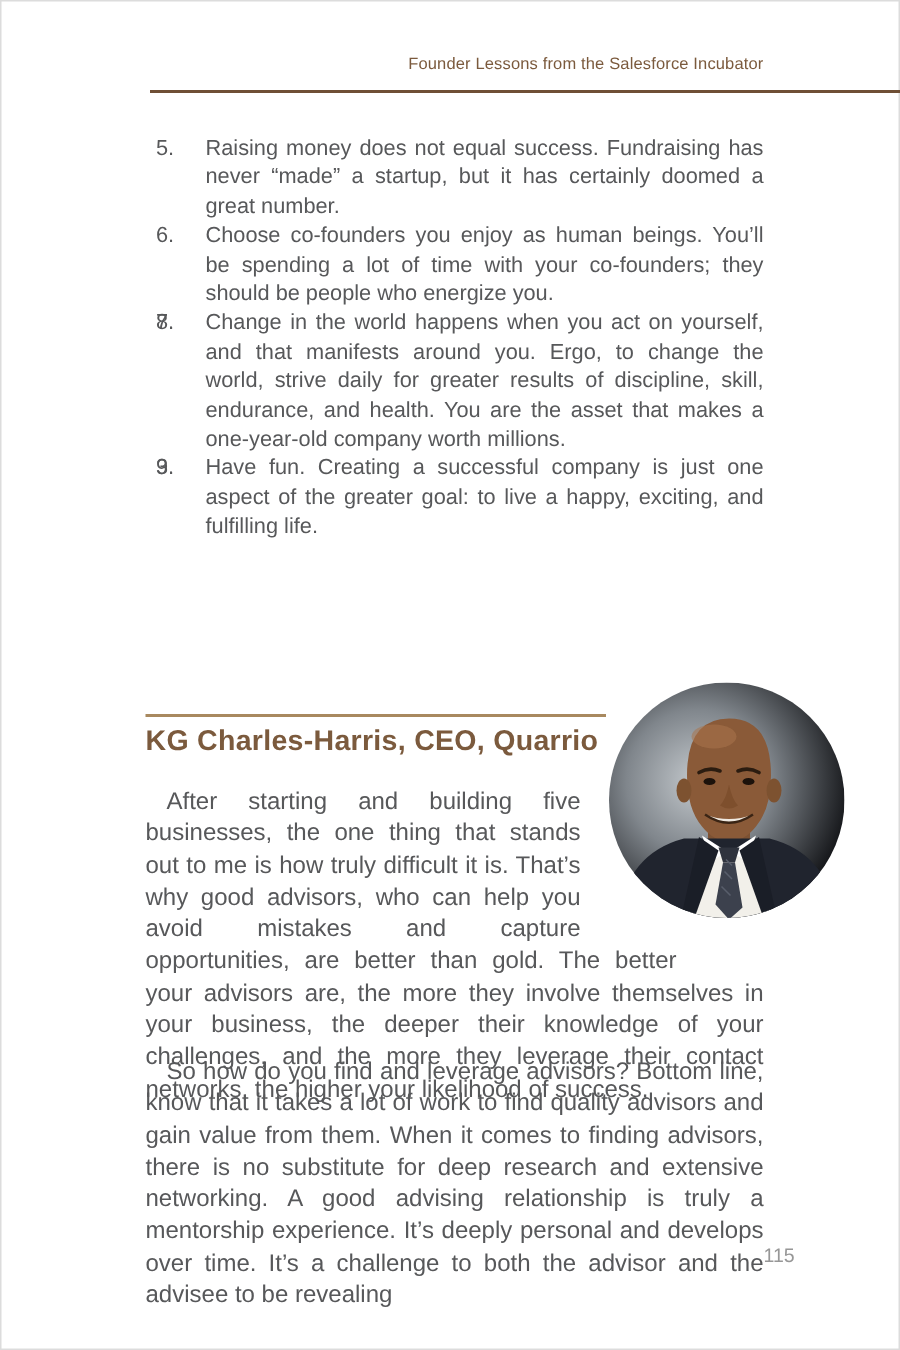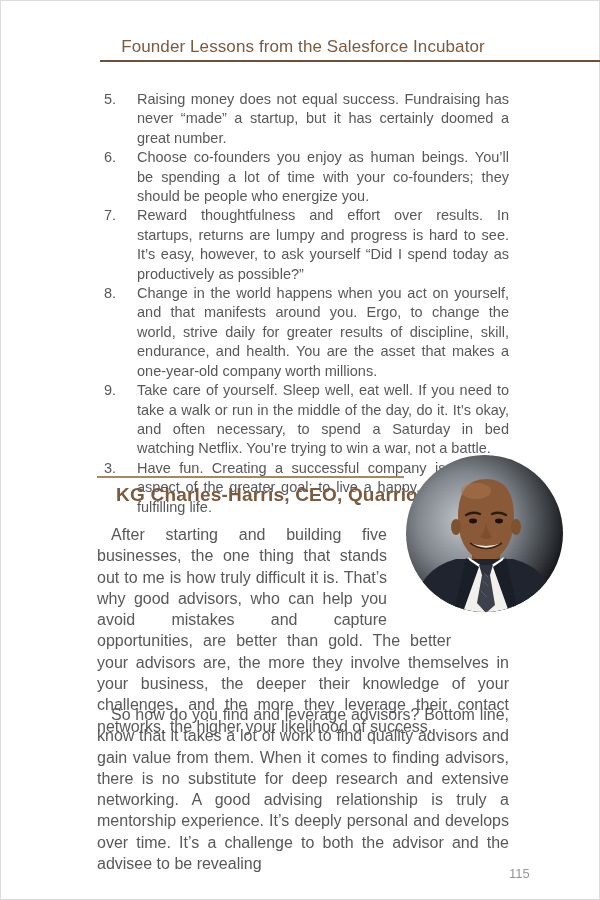--- a/index.html
+++ b/index.html
@@ -11,22 +11,22 @@
     overflow: hidden;
   }
   .page-frame {
     position: absolute; inset: 0;
     border: 1px solid #dcdcdc;
     pointer-events: none;
   }
   
   .running-head {
     position: absolute; top: 37px; left: 97px; right: 91px;
-    text-align: center;
-    font-size: 17px; letter-spacing: 0.1px;
+    text-align: right;
+    font-size: 11px; letter-spacing: 0.1px;
     color: #7b5a3d;
   }
   .head-rule {
     position: absolute; top: 60px; left: 100px; right: 0;
     height: 2px; background: #6f4f35;
   }
   
   .lessons {
     position: absolute; top: 90px; left: 97px; width: 412px;
     margin: 0; padding: 0; list-style: none;
@@ -45,21 +45,20 @@
   
   .section-rule {
     position: absolute; top: 476px; left: 97px; width: 307px;
     height: 2px; background: #a8895f;
   }
   .section-heading {
     position: absolute; top: 484px; left: 97px; width: 340px;
     font-size: 19px; font-weight: bold;
     color: #7b5a3d;
     letter-spacing: 0.2px;
-    text-align: center;
   }
   
   .portrait {
     position: absolute; top: 455px; left: 406px;
     width: 157px; height: 157px;
   }
   
   .para {
     position: absolute; left: 97px; width: 412px;
     font-size: 16px; line-height: 21.3px;
@@ -68,21 +67,21 @@
     text-indent: 14px;
   }
   .para-1 { top: 524px; }
   .para-2 { top: 704px; }
   .wrap-spacer { display: block; float: right; }
   .spacer-a { width: 122px; height: 88px; }
   .spacer-b { width: 58px; height: 21px; clear: right; }
   
   .page-number {
     position: absolute; top: 829px; left: 509px;
-    font-size: 13px; color: #979797; margin-top: 37px;
+    font-size: 13px; color: #979797;
   }
 </style>
 </head>
 <body>
 
 <div class="page-frame"></div>
 
 <div class="running-head">Founder Lessons from the Salesforce Incubator</div>
 <div class="head-rule"></div>
 
@@ -90,29 +89,27 @@
   <li>
     <span class="num">5.</span>
     <span>Raising money does not equal success. Fundraising has never “made” a startup, but it has certainly doomed a great number.</span>
   </li>
   <li>
     <span class="num">6.</span>
     <span>Choose co-founders you enjoy as human beings. You’ll be spending a lot of time with your co-founders; they should be people who energize you.</span>
   </li>
   <li>
     <span class="num">7.</span>
-    <span>Reward thoughtfulness and effort over results. In startups, returns are lumpy and progress is hard to see. It’s easy, however, to ask yourself “Did I spend today as productively as possible?”</span>
   </li>
   <li>
     <span class="num">8.</span>
     <span>Change in the world happens when you act on yourself, and that manifests around you. Ergo, to change the world, strive daily for greater results of discipline, skill, endurance, and health. You are the asset that makes a one-year-old company worth millions.</span>
   </li>
   <li>
     <span class="num">9.</span>
-    <span>Take care of yourself. Sleep well, eat well. If you need to take a walk or run in the middle of the day, do it. It’s okay, and often necessary, to spend a Saturday in bed watching Netflix. You’re trying to win a war, not a battle.</span>
   </li>
   <li>
     <span class="num">3.</span>
     <span>Have fun. Creating a successful company is just one aspect of the greater goal: to live a happy, exciting, and fulfilling life.</span>
   </li>
 </ol>
 
 <div class="section-rule"></div>
 <h2 class="section-heading" style="margin:0">KG Charles-Harris, CEO, Quarrio</h2>
 

